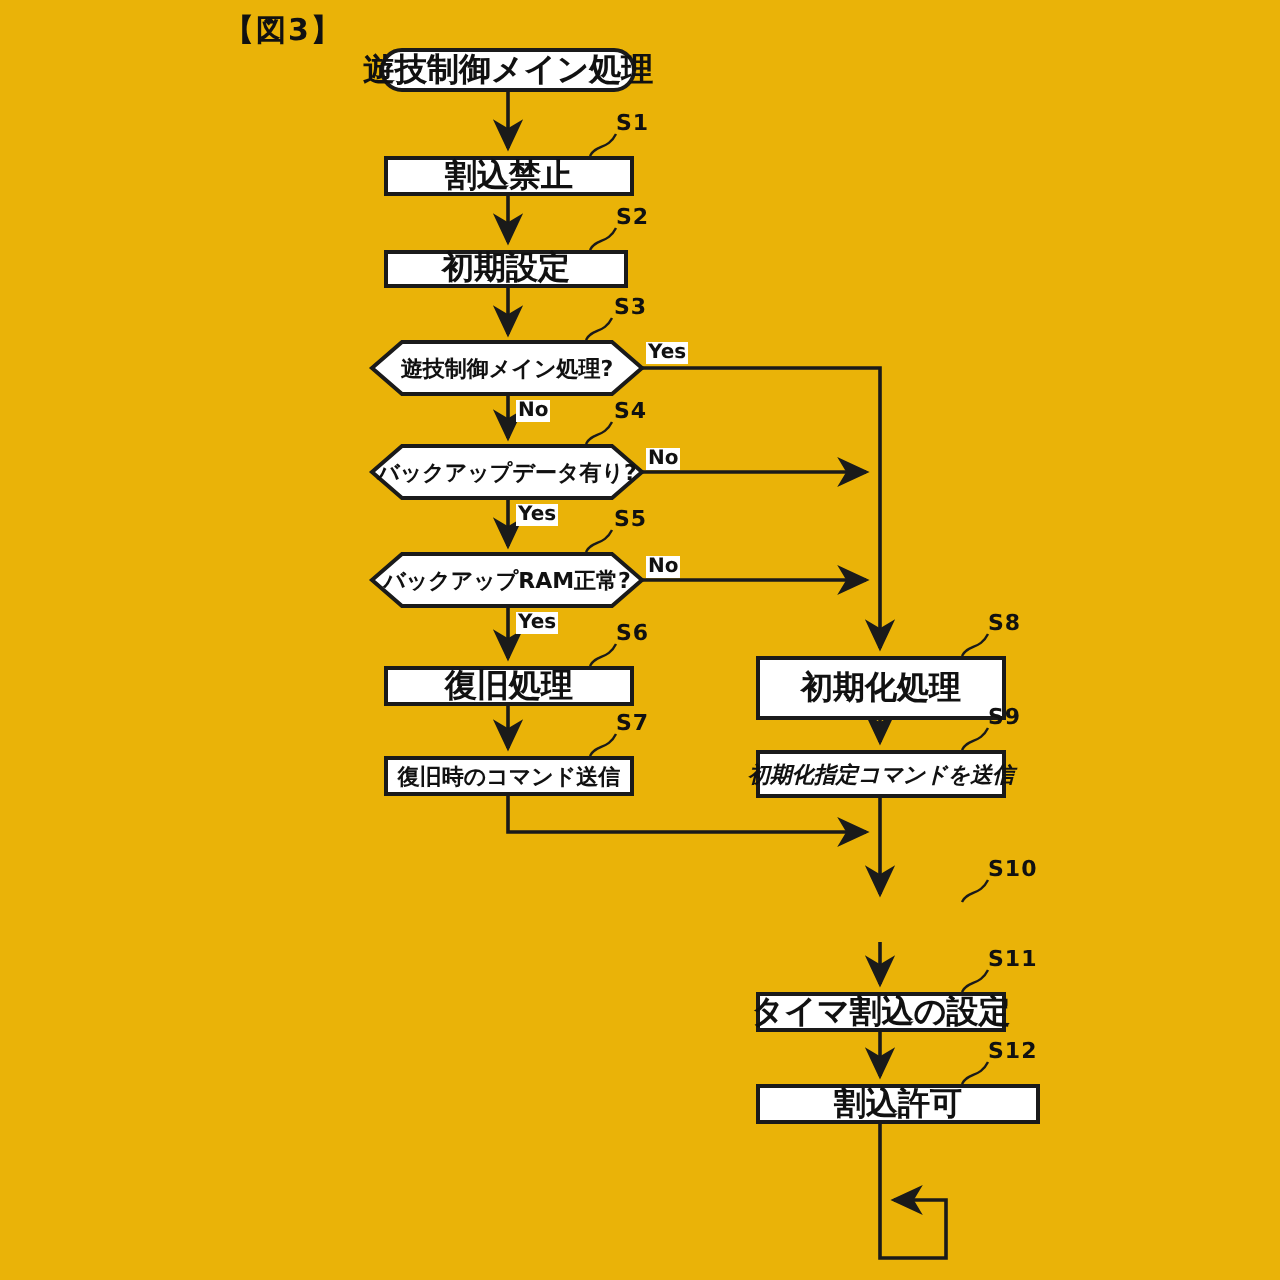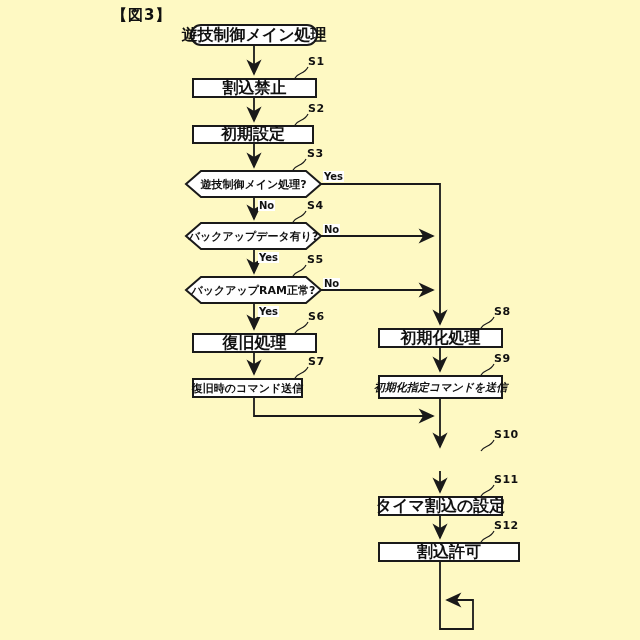--- a/index.html
+++ b/index.html
@@ -1,17 +1,17 @@
 <!DOCTYPE html>
 <html><head>
 <meta charset="utf-8">
 <style>
   html,body{margin:0;padding:0;background:#ffffff;}
   .canvas{
-    position:relative;width:640px;height:640px;background:#fef9c3;
+    position:relative;width:640px;height:640px;background:#eab308;
     font-family:"DejaVu Sans",sans-serif;color:#111;overflow:hidden;
   }
   .abs{position:absolute;}
   .fig-title{font-size:15px;font-weight:600;letter-spacing:1px;}
   .node{
     position:absolute;box-sizing:border-box;background:#fff;
     border:2px solid #1a1a1a;display:flex;align-items:center;justify-content:center;
     font-size:16px;font-weight:600;white-space:nowrap;z-index:2;
   }
   .oval{border-radius:12px;}
@@ -91,29 +91,29 @@
 
   <div class="node" style="left:192px;top:78px;width:125px;height:20px;">
     <span>割込禁止</span>
   </div>
   <div class="node" style="left:192px;top:125px;width:122px;height:19px;">
     <span>初期設定</span>
   </div>
   <div class="node" style="left:192px;top:333px;width:125px;height:20px;">
     <span>復旧処理</span>
   </div>
-  <div class="node small" style="left:192px;top:378px;width:111px;height:20px;">
+  <div class="node small" style="left:192px;top:378px;width:125px;height:20px;">
     <span>復旧時のコマンド送信</span>
   </div>
 
   <div class="hex-label" style="left:186px;top:171px;width:135px;height:26px;">遊技制御メイン処理?</div>
   <div class="hex-label" style="left:186px;top:223px;width:135px;height:26px;">バックアップデータ有り?</div>
   <div class="hex-label" style="left:186px;top:277px;width:135px;height:26px;">バックアップRAM正常?</div>
 
-  <div class="node" style="left:378px;top:328px;width:125px;height:20px;">
+  <div class="node" style="left:378px;top:328px;width:125px;height:32px;">
     <span>初期化処理</span>
   </div>
   <div class="node small" style="left:378px;top:375px;width:125px;height:24px;font-style:italic;">
     <span>初期化指定コマンドを送信</span>
   </div>
   <div class="node" style="left:378px;top:496px;width:125px;height:20px;">
     <span>タイマ割込の設定</span>
   </div>
   <div class="node" style="left:378px;top:542px;width:142px;height:20px;">
     <span>割込許可</span>

